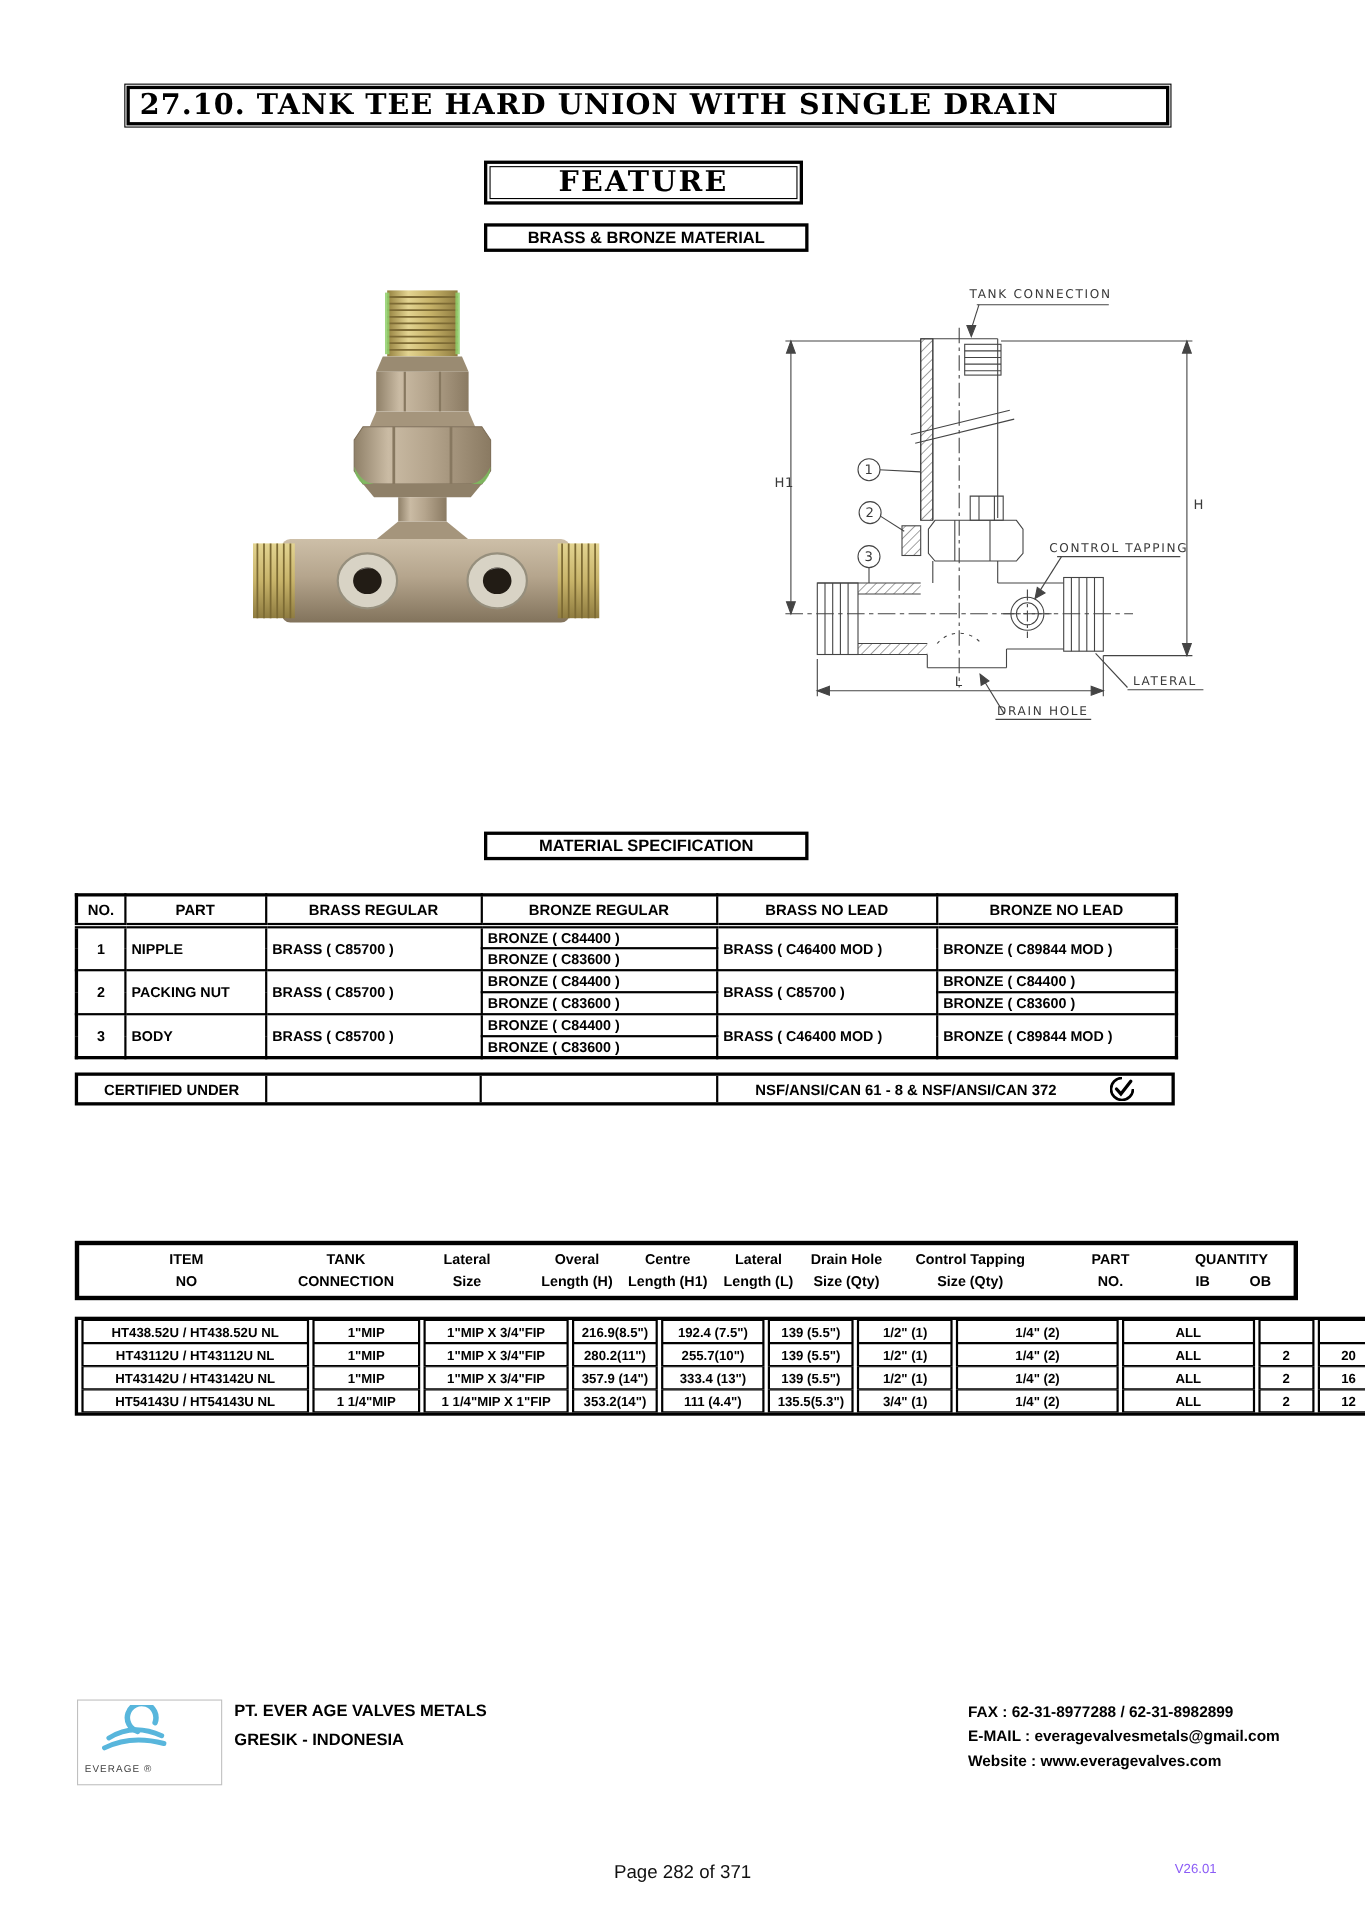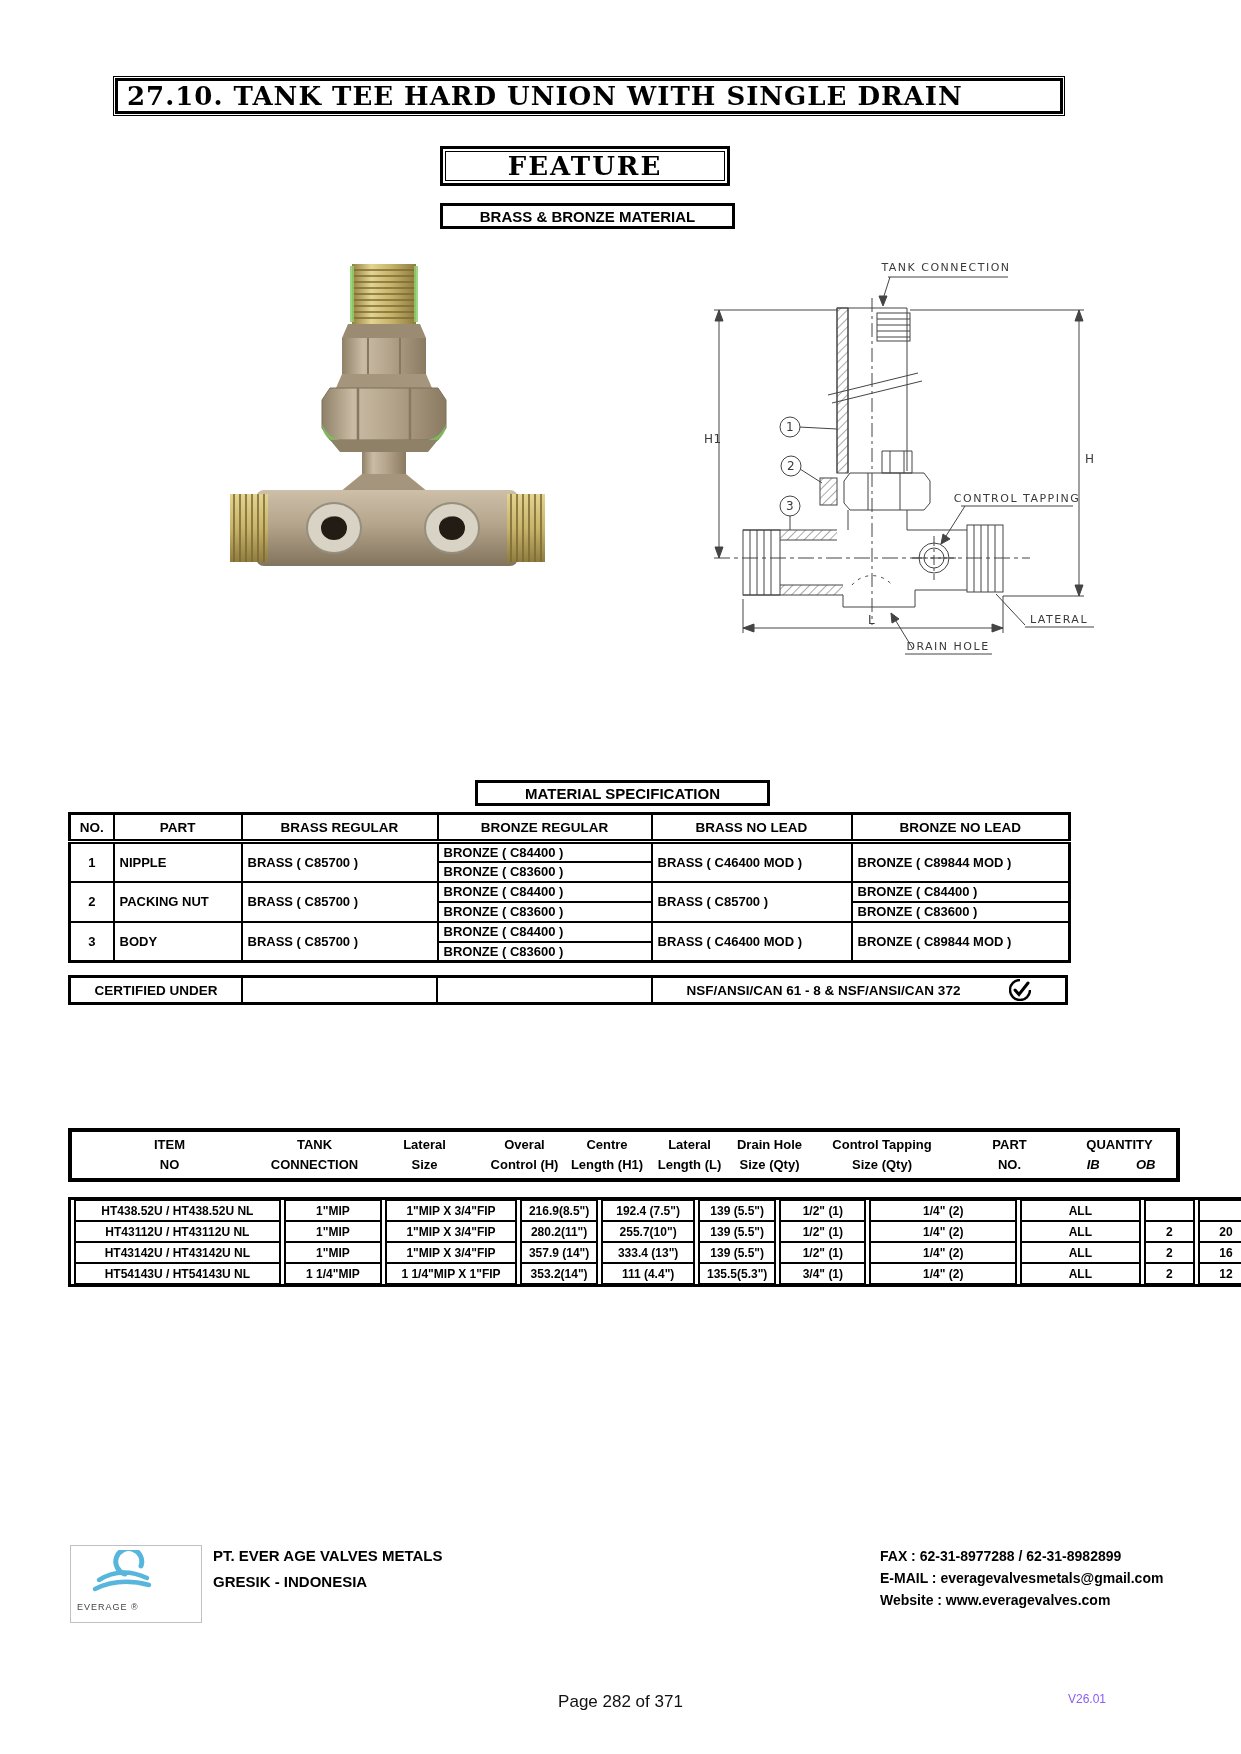--- a/index.html
+++ b/index.html
@@ -25,21 +25,21 @@
     position:absolute; inset:2px; border:1px solid #000;
     display:flex; align-items:center; justify-content:center;
     font-family:"DejaVu Serif", serif; font-weight:bold; font-size:26px; letter-spacing:2px;
   }
   .banner {
     position:absolute; left:440px; width:295px; height:26px;
     border:3px solid #000; display:flex; align-items:center; justify-content:center;
     font-weight:bold; font-size:15px;
   }
   .banner.brass { top:203px; }
-  .banner.spec  { top:780px;margin-left:35px; }
+  .banner.spec  { top:756px; }
   
   .photo-wrap { position:absolute; left:230px; top:262px; width:315px; height:312px; }
   .diagram-wrap { position:absolute; left:700px; top:253px; width:398px; height:418px; }
   .diagram-wrap svg text {
     font-family:"DejaVu Sans", sans-serif; font-size:11px; letter-spacing:1.5px; fill:#3a3a3a;
   }
   .diagram-wrap svg .dim { font-size:12px; letter-spacing:0.5px; }
   
   table { border-collapse:collapse; table-layout:fixed; background:#fff; }
   .mat-table { position:absolute; left:68px; top:812px; width:1000px; border:3px solid #000; font-size:13px; font-weight:bold; }
@@ -51,21 +51,21 @@
   .cert-cell:last-child { border-right:none;gap:41px; }
   .cert-icon { margin-left:8px; display:inline-flex; }
   
   .dim-header {
     position:absolute; left:68px; top:1128px; width:1112px; height:54px;
     border:4px solid #000; display:flex; align-items:center;
     font-weight:bold; font-size:13px;
   }
   .dim-col { flex:0 0 auto; text-align:center; line-height:20px; }
   .dim-col .qty-sub { display:flex; }
-  .dim-col .qty-sub span { flex:1;font-style:italic; }
+  .dim-col .qty-sub span { flex:1; }
   .dim-table {
     position:absolute; left:68px; top:1197px; width:1192px;
     border-collapse:separate; border-spacing:3px 0;
     border:3px solid #000; font-weight:bold; font-size:12px;
   }
   .dim-table td {
     border:1px solid #000; border-left-width:2px; border-right-width:2px;
     height:21px; text-align:center; overflow:hidden; white-space:nowrap;
   }
   
@@ -386,21 +386,21 @@
     <div class="dim-col" style="width:95px">
       <div>TANK</div>
       <div>CONNECTION</div>
     </div>
     <div class="dim-col" style="width:125px">
       <div>Lateral</div>
       <div>Size</div>
     </div>
     <div class="dim-col" style="width:75px">
       <div>Overal</div>
-      <div>Control (H)</div>
+      <div>Length (H)</div>
     </div>
     <div class="dim-col" style="width:90px">
       <div>Centre</div>
       <div>Length (H1)</div>
     </div>
     <div class="dim-col" style="width:75px">
       <div>Lateral</div>
       <div>Length (L)</div>
     </div>
     <div class="dim-col" style="width:85px">

